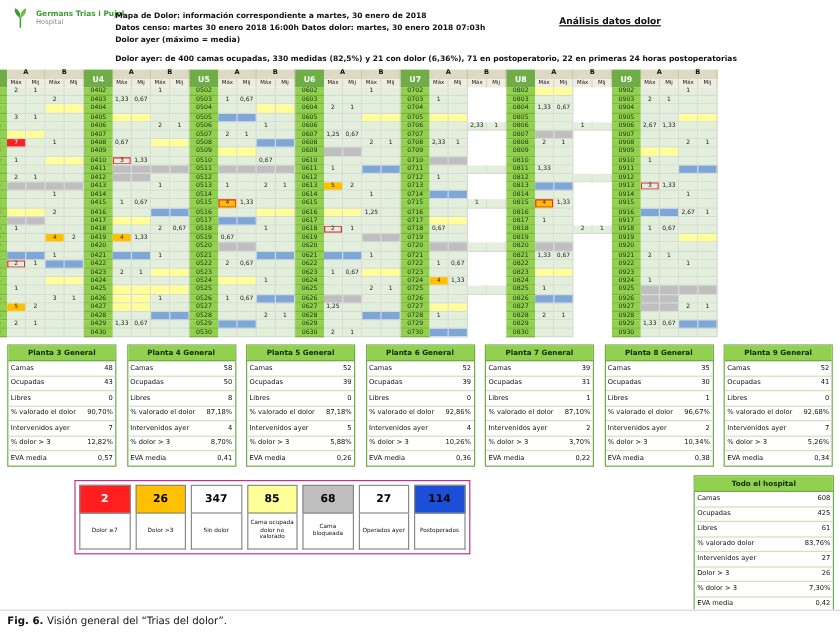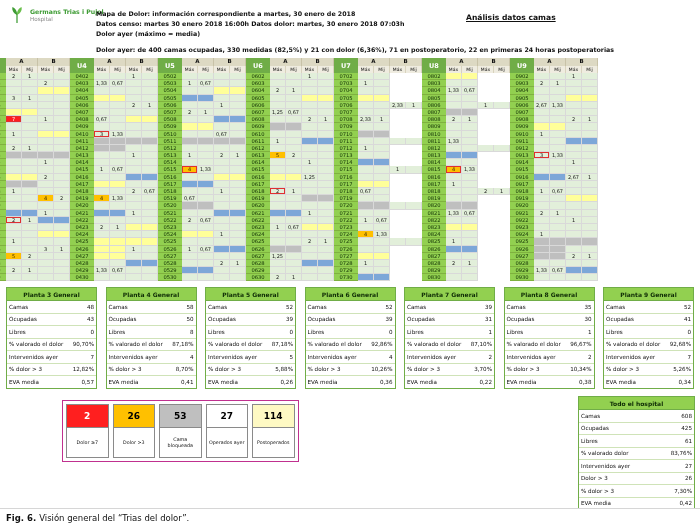--- a/index.html
+++ b/index.html
@@ -74,21 +74,21 @@
     <div class="logo-l2">Hospital</div>
   </div>
 </div>
 
 <div class="head-center">
   <div>Mapa de Dolor: información correspondiente a martes, 30 enero de 2018</div>
   <div>Datos censo: martes 30 enero 2018 16:00h Datos dolor: martes, 30 enero 2018 07:03h</div>
   <div>Dolor ayer (máximo = media)</div>
 </div>
 
-<div class="head-right">Análisis datos camas</div>
+<div class="head-right">Análisis datos dolor</div>
 
 <div class="summary">Dolor ayer: de 400 camas ocupadas, 330 medidas (82,5%) y 21 con dolor (6,36%), 71 en postoperatorio, 22 en primeras 24 horas postoperatorias</div>
 
 <div class="grid">
     <div class="unit">
       <div class="u-head">
         <div class="u-name">U3</div>
         <div class="u-hr">
           <div class="u-row1">
             <div class="u-ab">A</div>
@@ -1851,29 +1851,37 @@
 <div class="legend">
     <div class="litem">
       <div class="lcount" style="background: rgb(255, 31, 31); color: rgb(255, 255, 255);">2</div>
       <div class="llabel">Dolor ≥7</div>
     </div>
     <div class="litem">
       <div class="lcount" style="background: rgb(255, 192, 0); color: rgb(0, 0, 0);">26</div>
       <div class="llabel">Dolor &gt;3</div>
     </div>
     <div class="litem">
-      <div class="lcount" style="background: rgb(191, 191, 191); color: rgb(0, 0, 0);">53</div>
+      <div class="lcount" style="background: rgb(255, 255, 255); color: rgb(0, 0, 0);">347</div>
+      <div class="llabel">Sin dolor</div>
+    </div>
+    <div class="litem">
+      <div class="lcount" style="background: rgb(255, 255, 153); color: rgb(0, 0, 0);">85</div>
+      <div class="llabel">Cama ocupada dolor no valorado</div>
+    </div>
+    <div class="litem">
+      <div class="lcount" style="background: rgb(191, 191, 191); color: rgb(0, 0, 0);">68</div>
       <div class="llabel">Cama bloqueada</div>
     </div>
     <div class="litem">
       <div class="lcount" style="background: rgb(255, 255, 255); color: rgb(0, 0, 0);">27</div>
       <div class="llabel">Operados ayer</div>
     </div>
     <div class="litem">
-      <div class="lcount" style="background: #fef9c3; color: rgb(0, 0, 0);">114</div>
+      <div class="lcount" style="background: #1d4ed8; color: rgb(0, 0, 0);">114</div>
       <div class="llabel">Postoperados</div>
     </div>
   </div>
 
 <div class="hospital ptable">
     <div class="ptitle">Todo el hospital</div>
     <div class="prow">
       <div class="plab">Camas</div>
       <div class="pval">608</div>
     </div>

